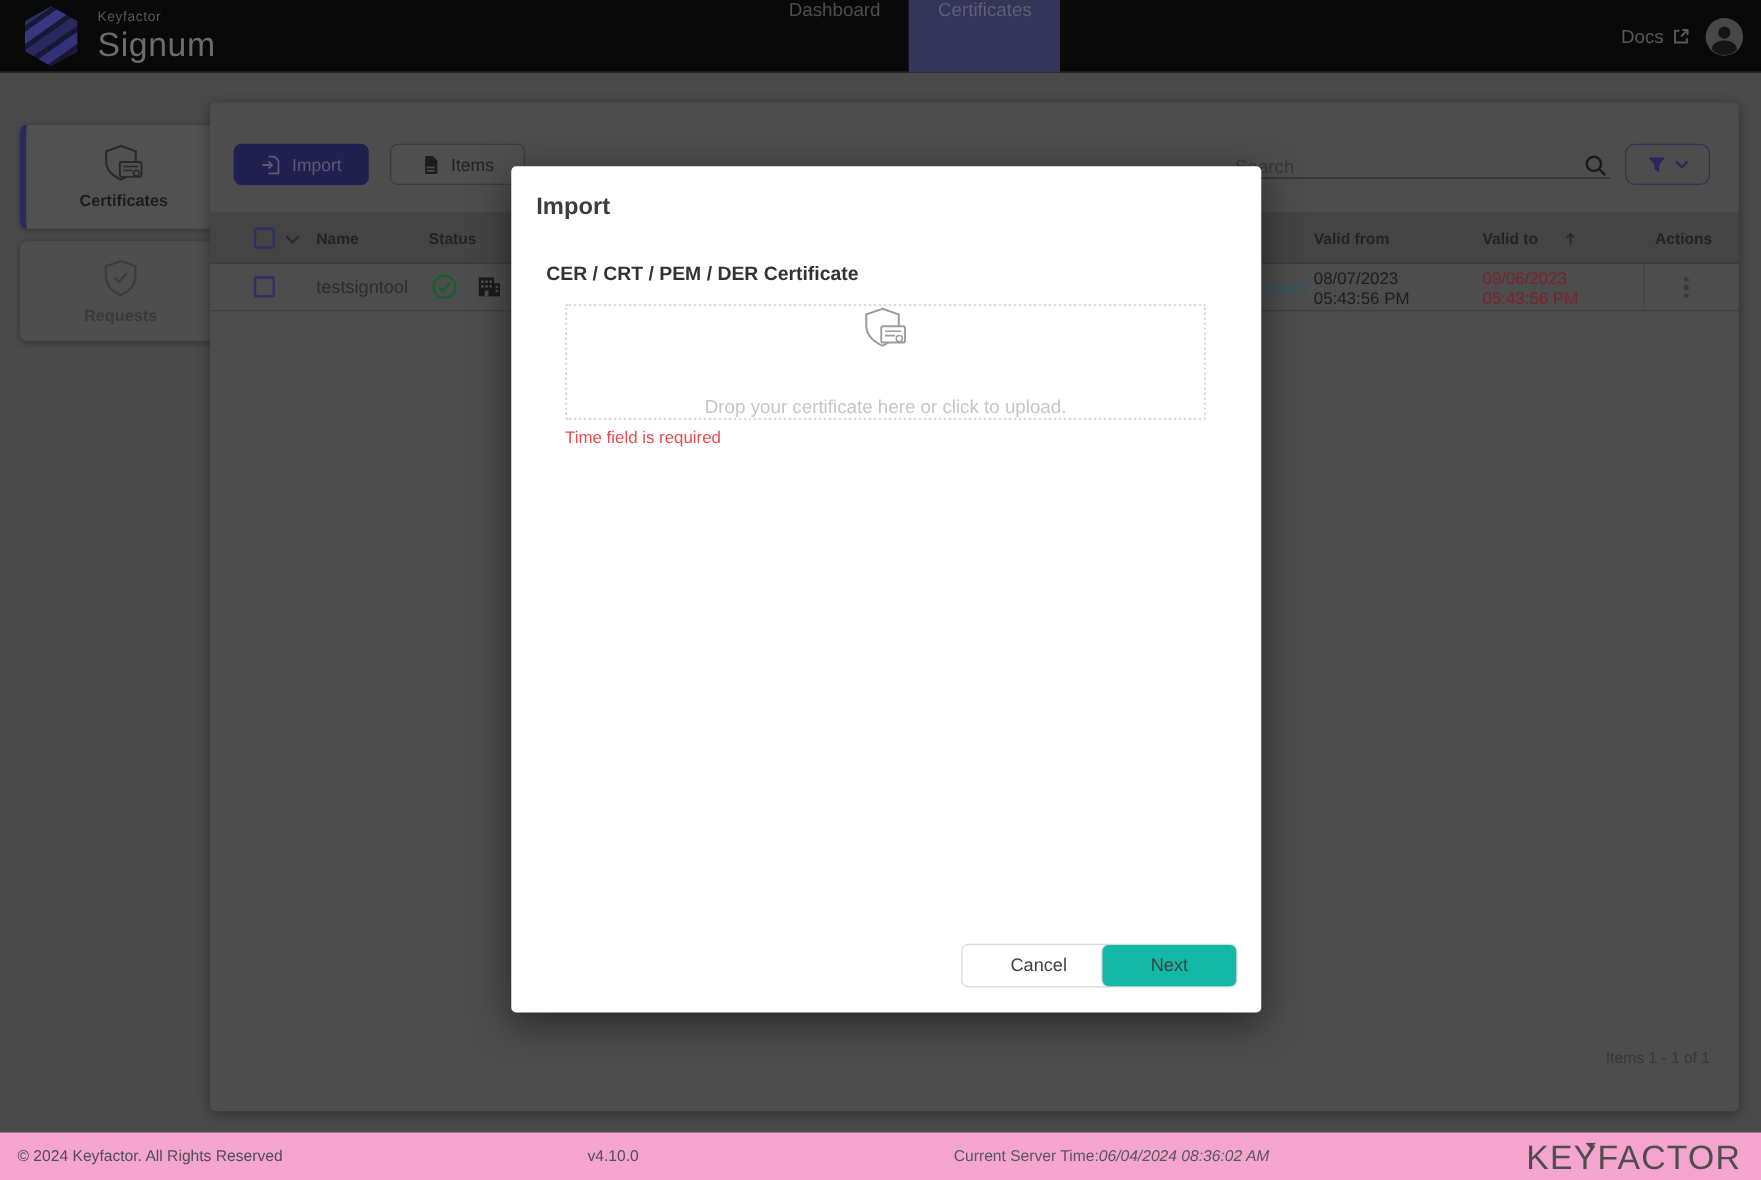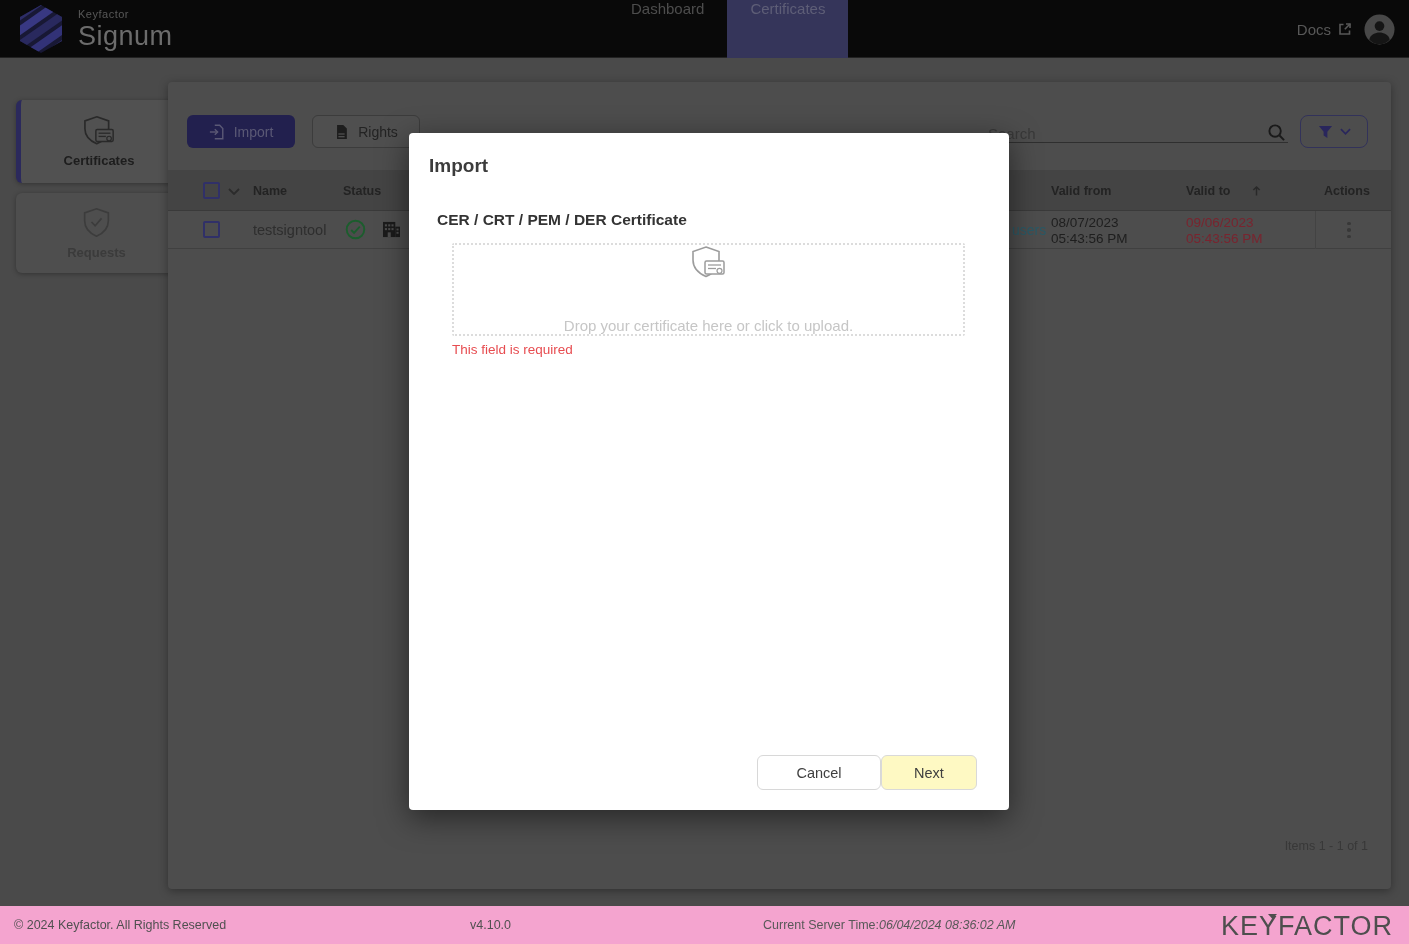--- a/index.html
+++ b/index.html
@@ -87,23 +87,23 @@
   .modal { position:absolute; left:409px; top:133px; width:600px; height:677px; background:#ffffff; border-radius:4px;
            box-shadow:0 8px 30px rgba(0,0,0,0.5); z-index:5; }
   .modal-title { position:absolute; left:20px; top:22px; font-size:19px; font-weight:bold; color:#3c3c3c; }
   .modal-field-label { position:absolute; left:28px; top:78px; font-size:15.5px; font-weight:bold; color:#333333; }
   .dropzone { position:absolute; left:43px; top:110px; width:513px; height:93px; border:2px dotted #dcdcdc;
               border-radius:2px; display:flex; flex-direction:column; align-items:center; justify-content:space-between;
               gap:16px; cursor:pointer; background:#fff; }
   .dropzone-icon { width:36px; height:34px; color:#9c9c9c; }
   .dropzone-text { font-size:15px; color:#c6c6c6; }
   .dropzone-error { position:absolute; left:43px; top:209px; font-size:13.5px; color:#e74c50; }
-  .btn-cancel { position:absolute; left:348px; top:622px; width:124px; height:35px; background:#ffffff;
+  .btn-cancel { position:absolute; left:360px; top:622px; width:124px; height:35px; background:#ffffff;
                 border:1px solid #d8d8d8; border-radius:6px; font-size:14.5px; color:#3f3f3f; cursor:pointer; font-family:inherit; }
-  .btn-next { position:absolute; left:472px; top:622px; width:96px; height:35px; background:#fef9c3;
+  .btn-next { position:absolute; left:472px; top:622px; width:109px; height:35px; background:#14b8a6;
               border:1px solid #d9d9d9; border-radius:6px; font-size:14.5px; color:#3f3f3f; cursor:pointer; font-family:inherit; }
 
   
   .footer { position:absolute; left:0; bottom:0; width:1409px; height:38px; background:#f9a8d4; z-index:3;text-align:right; }
   .footer-copy { position:absolute; left:14px; top:12px; font-size:12.5px; color:#525252; }
   .footer-version { position:absolute; left:470px; top:12px; font-size:12.5px; color:#525252; }
   .footer-time { position:absolute; left:763px; top:12px; font-size:12.5px; color:#5a5a5a; }
   .footer-time .time-value { font-style:italic; }
   .footer-wordmark { position:absolute; right:16px; top:5px; font-size:27px; color:#505050; letter-spacing:1px; font-weight:500; }
   .y-caron { position:absolute; left:25px; top:3px; width:9px; height:5px; background:#505050; clip-path:polygon(0 0,50% 100%,100% 0); }
@@ -196,21 +196,21 @@
       </svg>
       <span>Import</span>
     </button>
 
     <button class="btn-export">
       <svg viewBox="0 0 16 18">
         <path d="M3 1 H10 L14 5 V17 H3 Z" fill="currentColor"></path>
         <rect x="4.5" y="10.5" width="7" height="1.5" fill="#515151"></rect>
         <rect x="4.5" y="13.5" width="7" height="1.5" fill="#515151"></rect>
       </svg>
-      <span>Rights</span>
+      <span>Items</span>
     </button>
 
     <div class="search-wrap">
       <input class="search-input" type="text" placeholder="Search" style="">
       <svg class="search-icon" viewBox="0 0 20 20">
         <circle cx="8.5" cy="8.5" r="6" fill="none" stroke="currentColor" stroke-width="2"></circle>
         <line x1="13.2" y1="13.2" x2="18" y2="18" stroke="currentColor" stroke-width="2"></line>
       </svg>
     </div>
 
@@ -289,21 +289,21 @@
     <div class="dropzone">
       <svg class="dropzone-icon" viewBox="0 0 36 34">
         <path d="M15 2 L28 6.5 V15 C28 23 23 28 15 31.5 C7 28 2 23 2 15 V6.5 Z" fill="none" stroke="currentColor" stroke-width="1.6"></path>
         <rect x="14" y="16" width="19" height="13" rx="1.5" fill="#ffffff" stroke="currentColor" stroke-width="1.5"></rect>
         <line x1="17" y1="20" x2="30" y2="20" stroke="currentColor" stroke-width="1.3"></line>
         <line x1="17" y1="23.5" x2="25" y2="23.5" stroke="currentColor" stroke-width="1.3"></line>
         <circle cx="28.5" cy="25.8" r="2.5" fill="none" stroke="currentColor" stroke-width="1.2"></circle>
       </svg>
       <span class="dropzone-text">Drop your certificate here or click to upload.</span>
     </div>
-    <div class="dropzone-error">This field is required</div>
+    <div class="dropzone-error">Time field is required</div>
     <button class="btn-cancel">Cancel</button>
     <button class="btn-next">Next</button>
   </div>
 
   <div class="footer">
     <span class="footer-copy">© 2024 Keyfactor. All Rights Reserved</span>
     <span class="footer-version">v4.10.0</span>
     <span class="footer-time">
       <span>Current Server Time:</span><span class="time-value">06/04/2024 08:36:02 AM</span>
     </span>

